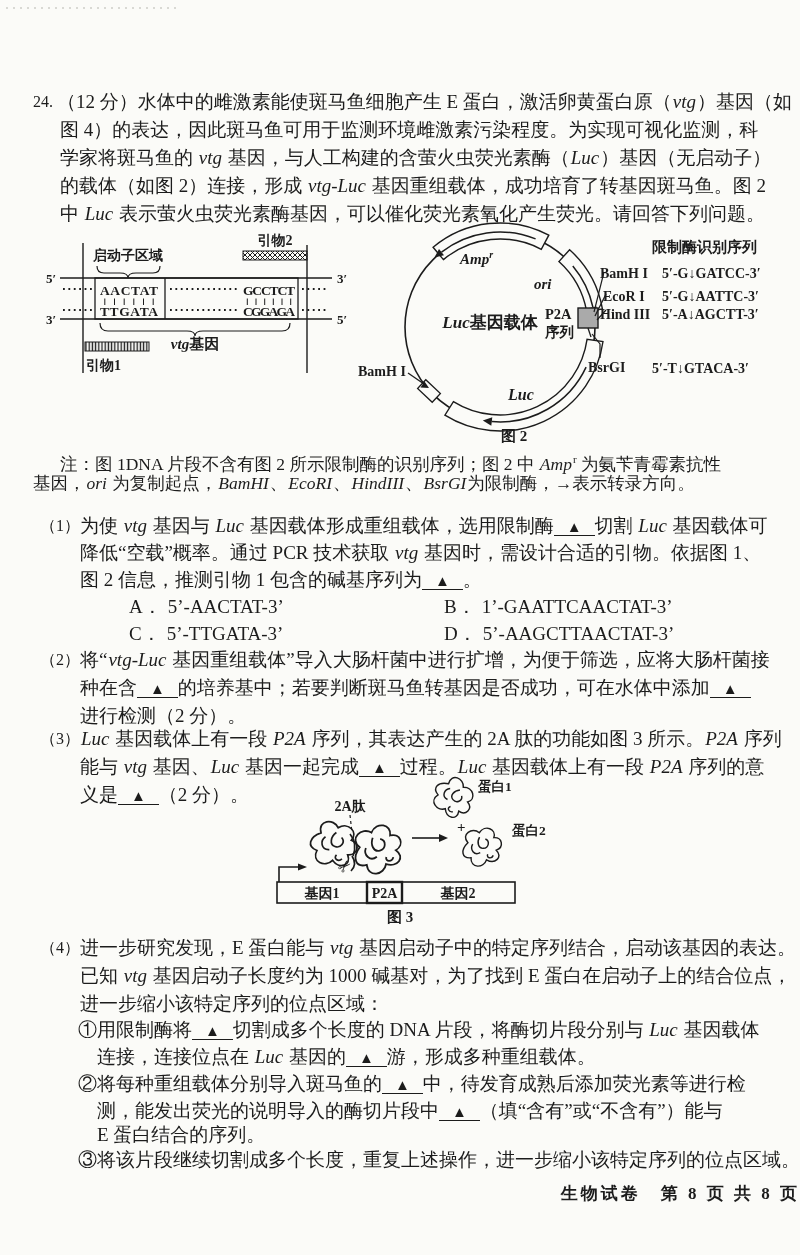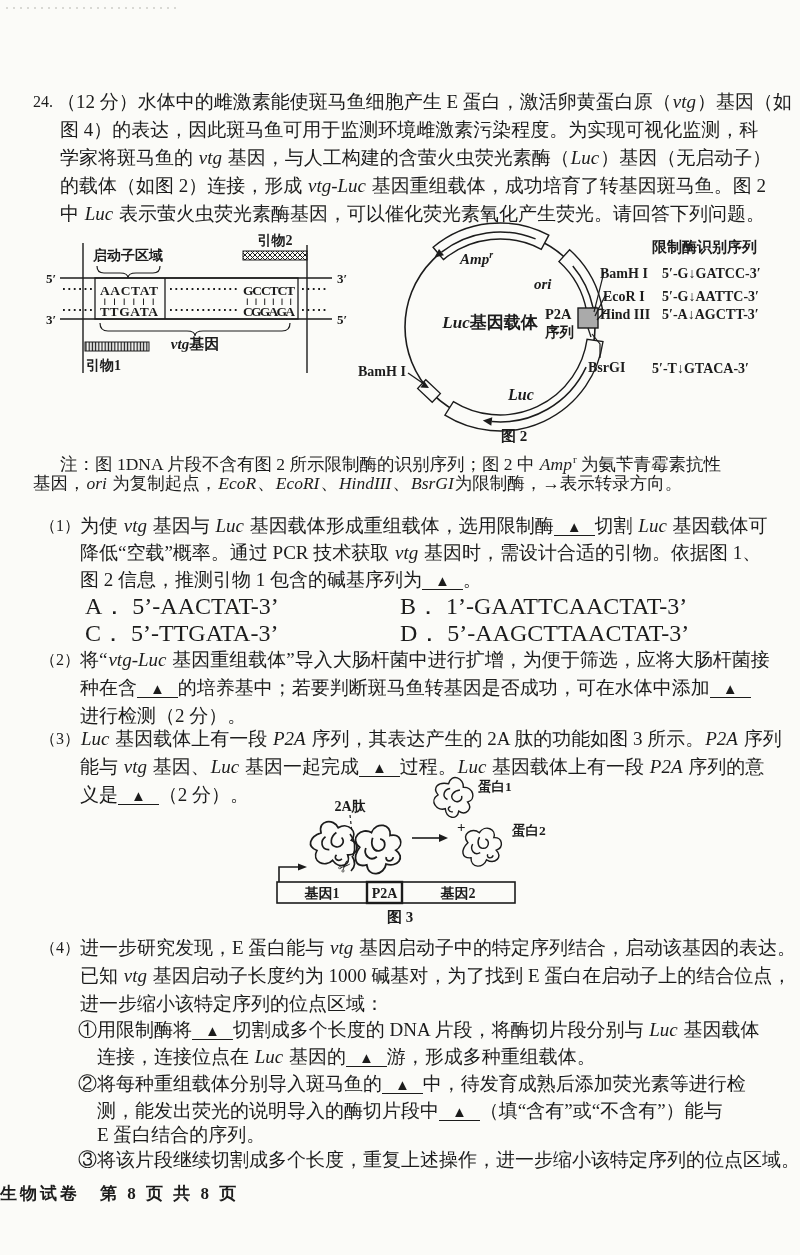--- a/index.html
+++ b/index.html
@@ -4,29 +4,29 @@
 <style>
   html,body{margin:0;padding:0;}
   body{
     width:800px;height:1255px;position:relative;overflow:hidden;
     background:#fbfbf8;color:#1c1c1c;
     font-family:"Liberation Serif","DejaVu Serif",serif;
   }
   .tline{position:absolute;white-space:nowrap;font-size:19px;line-height:28px;}
   .marker{position:absolute;white-space:nowrap;font-size:16px;line-height:28px;}
   .noteline{position:absolute;white-space:nowrap;font-size:17.5px;font-weight:normal;line-height:23px;}
-  .opt{position:absolute;white-space:nowrap;font-size:24px;line-height:27px;}
+  .opt{position:absolute;white-space:nowrap;font-size:19px;line-height:27px;margin-left:44px;}
   .opt .k{margin-right:6px;}
   .bl{font-size:15px;padding:0 13px;border-bottom:1.7px solid #1c1c1c;}
   sup{font-size:11px;}
   i{padding:0 1px;}
   .figsvg{position:absolute;}
   svg text{font-family:"Liberation Serif","DejaVu Serif",serif;fill:#1c1c1c;}
   .footer{
-    position:absolute;left:0;top:1182px;width:100%;text-align:left;
+    position:absolute;left:0;top:1182px;width:100%;text-align:right;
     font-size:17px;font-weight:bold;letter-spacing:3px;
   }
   .scan-noise{position:absolute;left:6px;top:7px;width:170px;height:2px;
     background:repeating-linear-gradient(90deg,#d9d9d4 0 2px,transparent 2px 7px);}
 </style>
 </head>
 <body>
 
 <div class="scan-noise"></div>
 
@@ -151,21 +151,21 @@
   <text x="250" y="97" font-size="14" font-weight="bold">Hind III</text>
   <text x="312" y="97" font-size="14" font-weight="bold">5′-A↓AGCTT-3′</text>
   <text x="238" y="150" font-size="14" font-weight="bold">BsrGI</text>
   <text x="302" y="151" font-size="14" font-weight="bold">5′-T↓GTACA-3′</text>
 
   <text x="164" y="219" text-anchor="middle" font-size="15" font-weight="bold">图 2</text>
 </svg>
 
 <div>
   <div class="noteline" style="left:60px;top:448px">注：图 1DNA 片段不含有图 2 所示限制酶的识别序列；图 2 中 <i>Amp</i><sup>r</sup> 为氨苄青霉素抗性</div>
-  <div class="noteline" style="left:33px;top:472px">基因，<i>ori</i> 为复制起点，<i>EcoR</i>、<i>EcoRI</i>、<i>HindIII</i>、<i>BsrGI</i>为限制酶，→表示转录方向。</div>
+  <div class="noteline" style="left:33px;top:472px">基因，<i>ori</i> 为复制起点，<i>BamHI</i>、<i>EcoRI</i>、<i>HindIII</i>、<i>BsrGI</i>为限制酶，→表示转录方向。</div>
 </div>
 
 <div>
   <div class="marker" style="left:40px;top:512px">（1）</div>
   <div class="tline" style="left:80px;top:512px">为使 <i>vtg</i> 基因与 <i>Luc</i> 基因载体形成重组载体，选用限制酶<span class="bl">▲</span>切割 <i>Luc</i> 基因载体可</div>
   <div class="tline" style="left:80px;top:539px">降低“空载”概率。通过 PCR 技术获取 <i>vtg</i> 基因时，需设计合适的引物。依据图 1、</div>
   <div class="tline" style="left:80px;top:566px">图 2 信息，推测引物 1 包含的碱基序列为<span class="bl">▲</span>。</div>
   <div class="opt" style="left:85px;top:593px"><span class="k">A．</span><span>5’-AACTAT-3’</span></div>
   <div class="opt" style="left:400px;top:593px"><span class="k">B．</span><span>1’-GAATTCAACTAT-3’</span></div>
   <div class="opt" style="left:85px;top:620px"><span class="k">C．</span><span>5’-TTGATA-3’</span></div>

